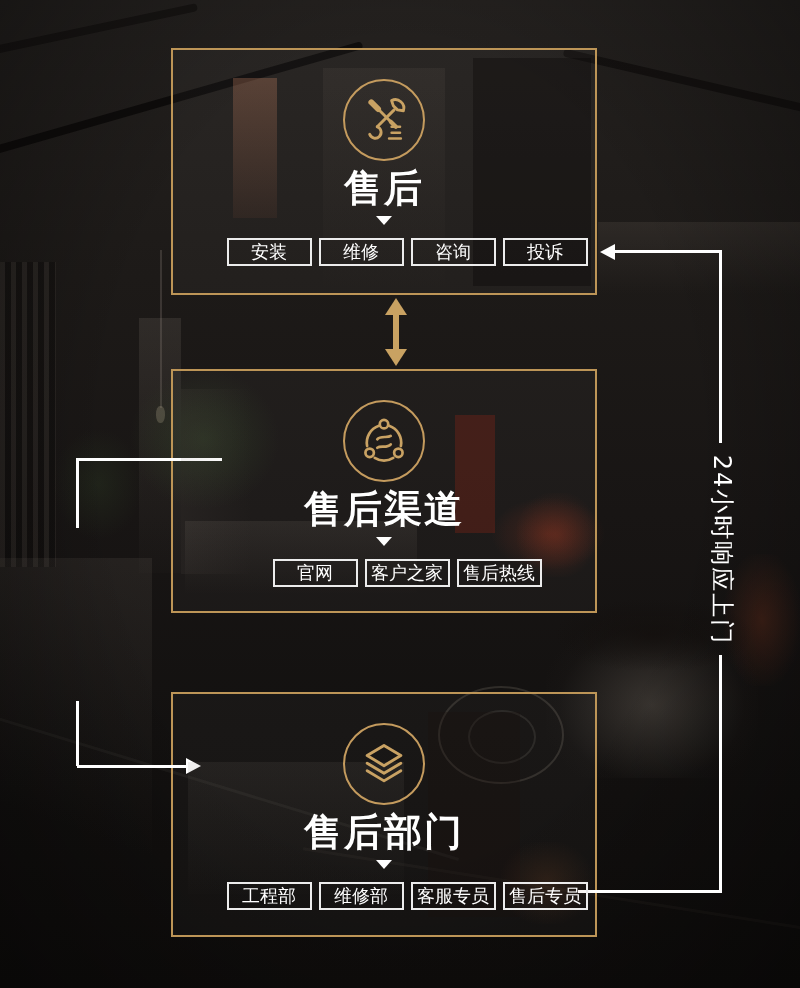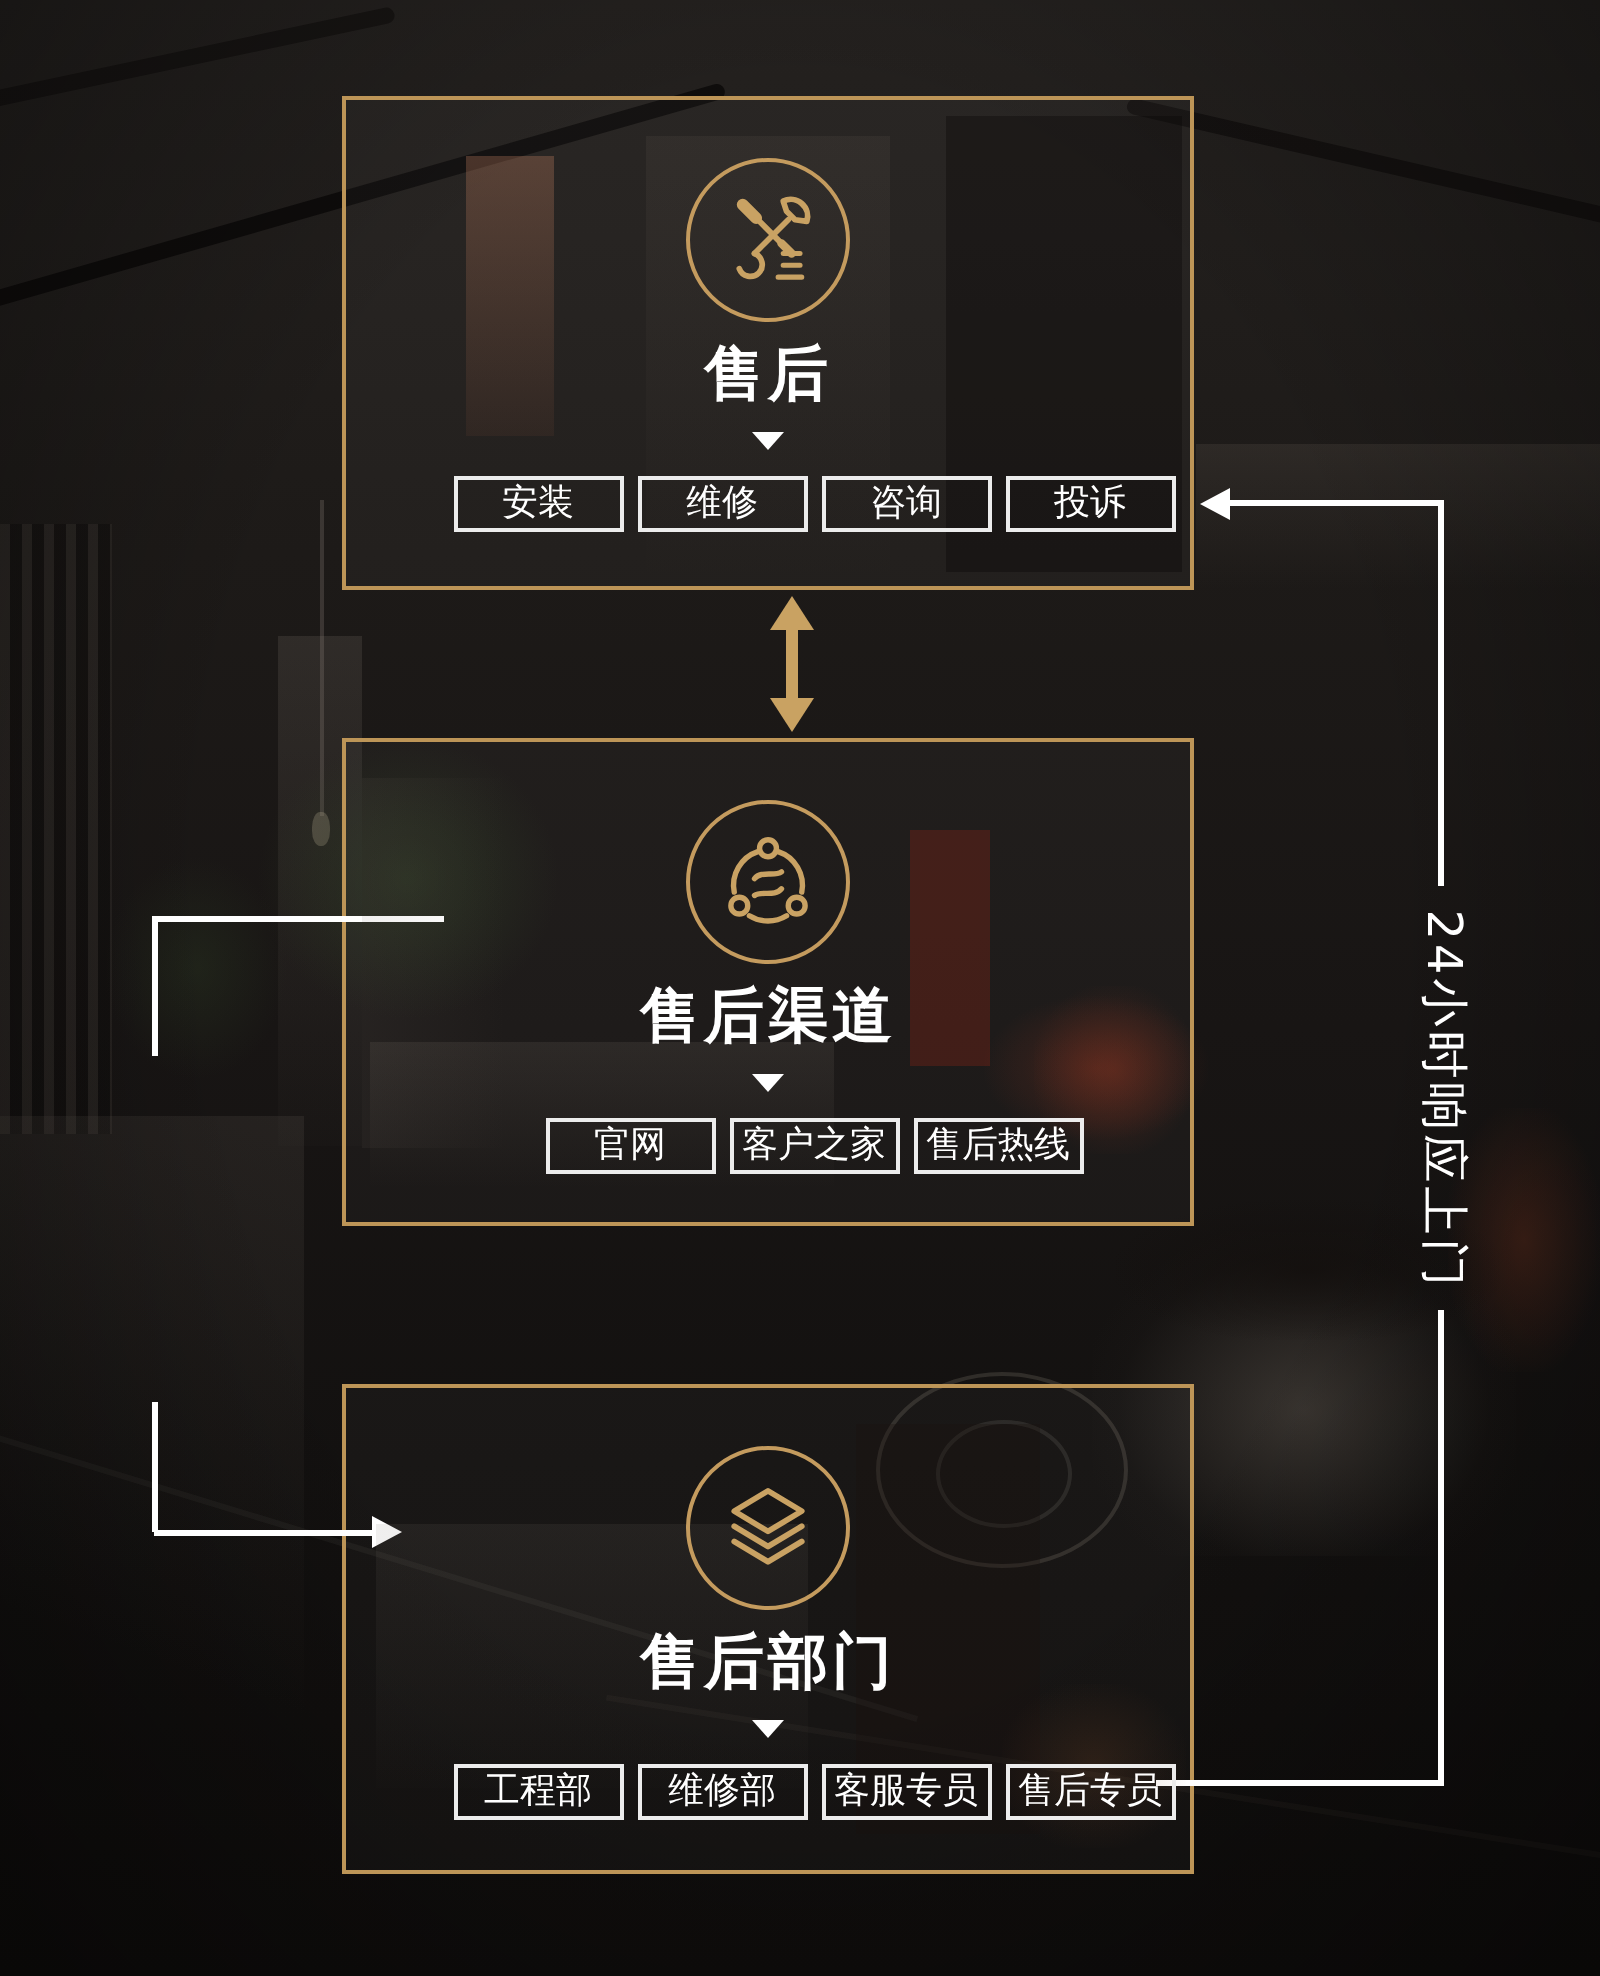--- a/index.html
+++ b/index.html
@@ -9,21 +9,21 @@
   .abs{position:absolute;}
   
   .beam{background:rgba(4,3,3,0.65);height:8px;border-radius:4px;}
   .vignette{left:0;top:0;width:800px;height:988px;
             background:radial-gradient(ellipse at 50% 45%, rgba(0,0,0,0) 52%, rgba(0,0,0,0.42) 100%);}
   
   .box{position:absolute;left:171px;width:426px;border:2px solid #BD9557;box-sizing:border-box;
        background:rgba(255,255,255,0.028);display:flex;flex-direction:column;align-items:center;overflow:hidden;}
   .icon-circle{width:82px;height:82px;border:2px solid #C49B5E;border-radius:50%;margin-top:29px;
                display:flex;align-items:center;justify-content:center;box-sizing:border-box;flex:none;z-index:2;}
-  .box-title{margin-top:12px;font-size:30px;line-height:30px;font-weight:bold;color:#ffffff;letter-spacing:2px;z-index:2;}
+  .box-title{margin-top:12px;font-size:38px;line-height:30px;font-weight:bold;color:#ffffff;letter-spacing:2px;z-index:2;}
   .tri{margin-top:13px;width:0;height:0;border-left:8px solid transparent;border-right:8px solid transparent;
        border-top:9px solid #ffffff;z-index:2;}
   .btn-row{margin-top:13px;display:flex;gap:7px;z-index:2;padding-left:46px;}
   .chip{width:85px;height:28px;border:2px solid #ececec;box-sizing:border-box;color:#ffffff;font-size:18px;
         display:flex;align-items:center;justify-content:center;line-height:1;white-space:nowrap;}
   .ph{position:absolute;z-index:1;}
   
   .wline{background:#ffffff;}
   .arrow-right{width:0;height:0;border-top:8px solid transparent;border-bottom:8px solid transparent;
                border-left:15px solid #ffffff;}

